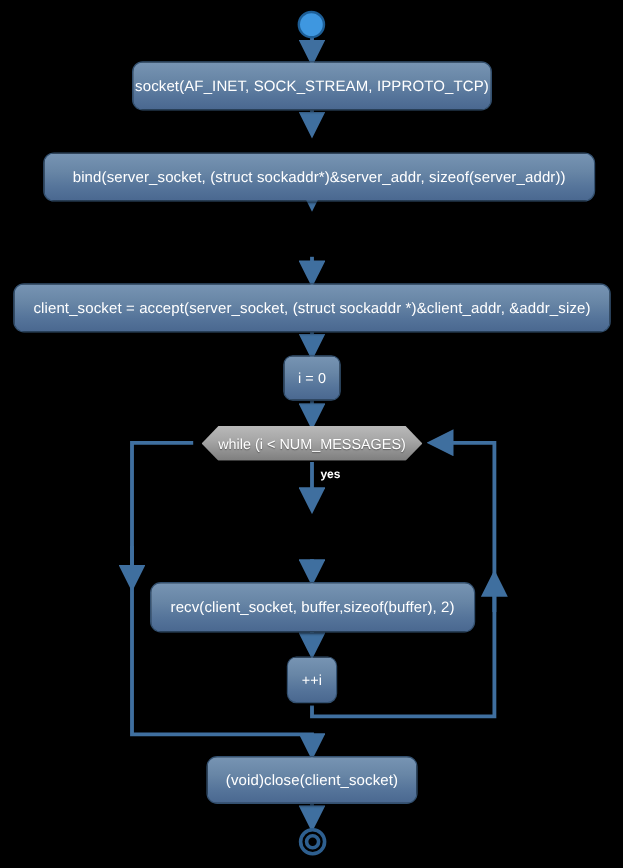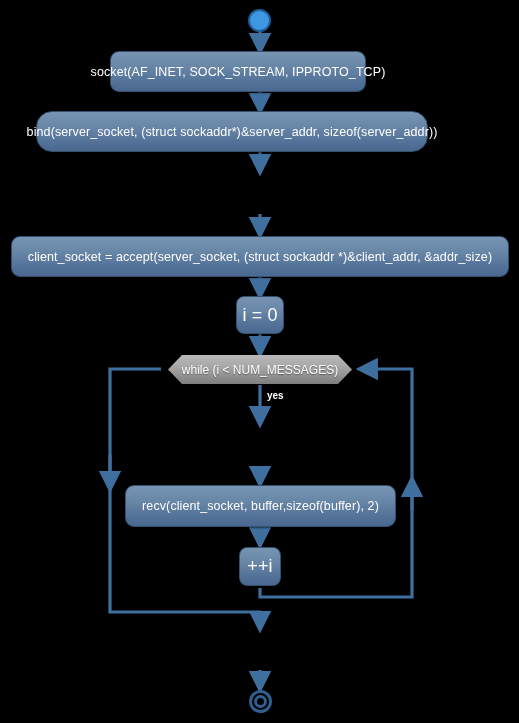--- a/index.html
+++ b/index.html
@@ -28,21 +28,21 @@
     display: flex;
     align-items: center;
     justify-content: center;
     color: #ffffff;
     font-size: 12.5px;
     letter-spacing: 0.1px;
     text-align: center;
     white-space: nowrap;
     z-index: 4;
   }
-  .node.small { font-size: 18px; border-radius: 8px; }
+  .node.small { font-size: 12px; border-radius: 8px; }
 
   
   .decision {
     position: absolute;
     box-sizing: border-box;
     display: flex;
     align-items: center;
     justify-content: center;
     color: #ffffff;
     font-size: 12px;
@@ -141,25 +141,25 @@
       <path d="M 161 369 L 110 369 L 110 612 L 260 612 L 260 629" marker-end="url(#arrow)"></path>
 
       <path d="M 110 455 L 110 482" marker-end="url(#arrowmid)"></path>
 
       <line x1="260" y1="670" x2="260" y2="689" marker-end="url(#arrow)"></line>
     </g>
   </svg>
 
   <div class="start-node" style="left:248px; top:9px; width:23px; height:23px;"></div>
 
-  <div class="node" style="left:110px; top:51px; width:256px; height:41px;">
+  <div class="node" style="left:110px; top:51px; width:300px; height:41px;">
     <span>socket(AF_INET, SOCK_STREAM, IPPROTO_TCP)</span>
   </div>
 
-  <div class="node" style="left:36px; top:111px; width:392px; height:41px;border-radius:16px;">
+  <div class="node" style="left:36px; top:127px; width:460px; height:41px;">
     <span>bind(server_socket, (struct sockaddr*)&amp;server_addr, sizeof(server_addr))</span>
   </div>
 
 
   <div class="node" style="left:11px; top:236px; width:498px; height:41px;justify-content:center;">
     <span>client_socket = accept(server_socket, (struct sockaddr *)&amp;client_addr, &amp;addr_size)</span>
   </div>
 
   <div class="node small" style="left:236px; top:296px; width:48px; height:38px;">
     <span>i = 0</span>
@@ -173,17 +173,20 @@
 
 
   <div class="node" style="left:125px; top:485px; width:271px; height:42px;">
     <span>recv(client_socket, buffer,sizeof(buffer), 2)</span>
   </div>
 
   <div class="node small" style="left:239px; top:547px; width:42px; height:39px;">
     <span>++i</span>
   </div>
 
+  <div class="node" style="left:172px; top:630px; width:176px; height:40px;">
+    <span>(void)close(client_socket)</span>
+  </div>
 
   <div class="end-node" style="left:249px; top:690px; width:23px; height:23px;"></div>
   <div class="end-node-inner" style="left:254px; top:695px; width:13px; height:13px;"></div>
 
 </div>
 
 </body></html>

